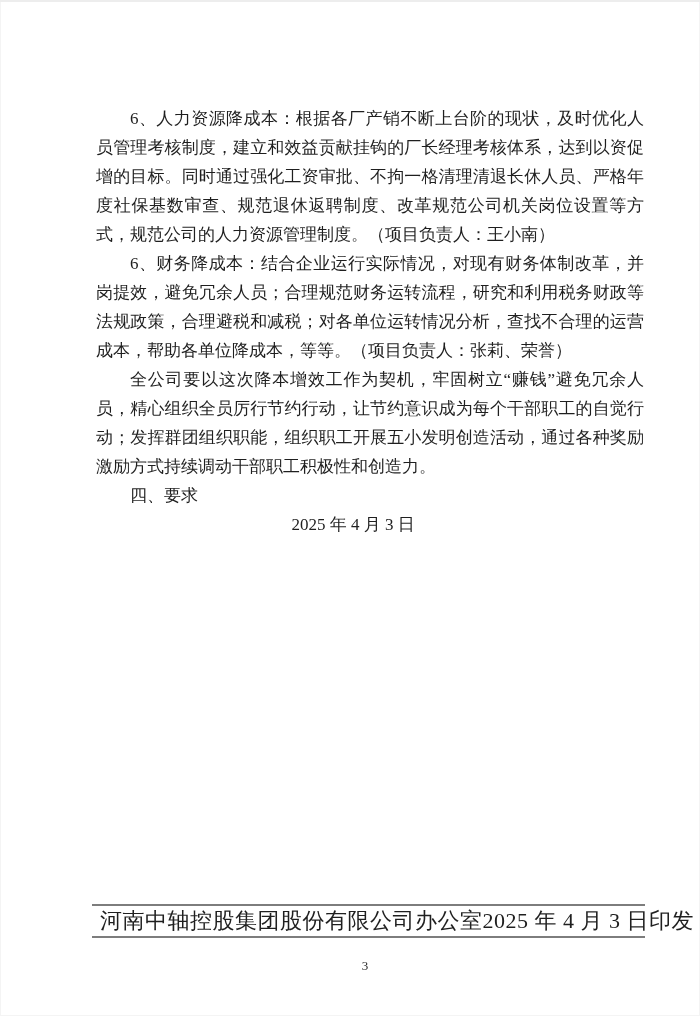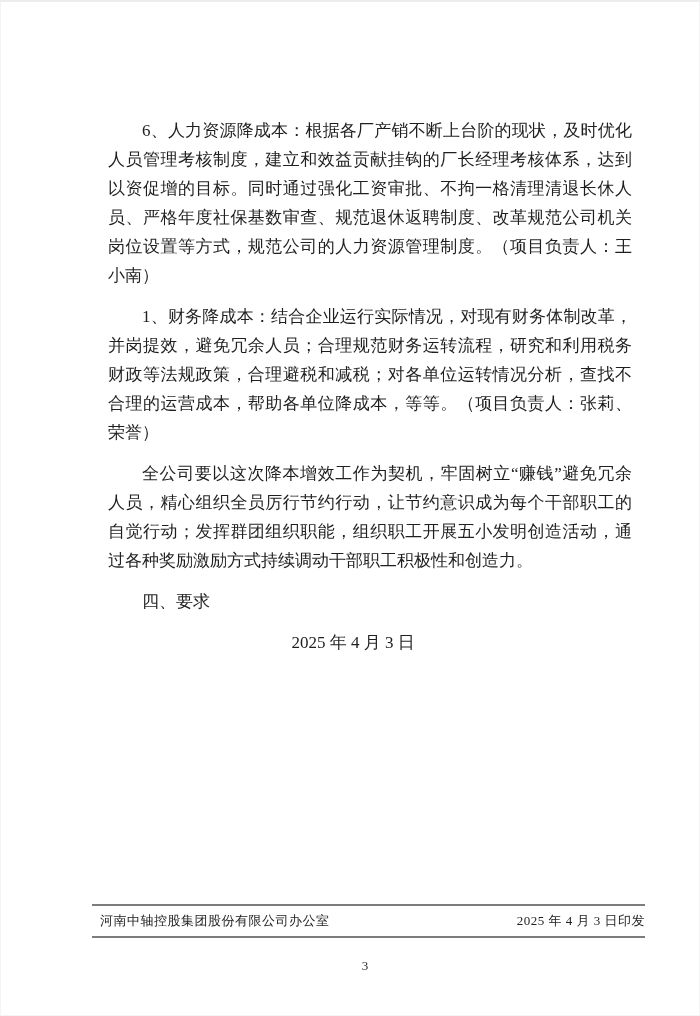--- a/index.html
+++ b/index.html
@@ -20,42 +20,42 @@
   .body-text {
     position: absolute;
     left: 96px;
     top: 104px;
     width: 548px;
     font-size: 17px;
     line-height: 29px;
     text-align: justify;
   }
   .body-text p {
-    margin: 12px;
+    margin: 0;
     text-indent: 2em;
   }
   .date-line {
     margin-top: 29px;
     text-align: center;
     padding-right: 68px;
     text-indent: 0;
   }
   .footer {
     position: absolute;
     left: 92px;
     top: 904px;
     width: 553px;
     height: 34px;
     box-sizing: border-box;
     border-top: 2px solid #7d7d7d;
     border-bottom: 2px solid #7d7d7d;
     display: flex;
     justify-content: space-between;
     align-items: center;
-    font-size: 13px;
+    font-size: 22px;
     padding: 0 0 0 8px;
     letter-spacing: 0.5px;
   }
   .footer .issuer {
     white-space: nowrap;
   }
   .footer .print-date {
     white-space: nowrap;
     text-align: right;
   }
@@ -70,21 +70,21 @@
     color: #2a2a2a;
   }
 </style>
 </head>
 <body>
 
 <div class="page">
 
   <div class="body-text">
     <p>6、人力资源降成本：根据各厂产销不断上台阶的现状，及时优化人员管理考核制度，建立和效益贡献挂钩的厂长经理考核体系，达到以资促增的目标。同时通过强化工资审批、不拘一格清理清退长休人员、严格年度社保基数审查、规范退休返聘制度、改革规范公司机关岗位设置等方式，规范公司的人力资源管理制度。（项目负责人：王小南）</p>
-    <p>1、财务降成本：结合企业运行实际情况，对现有财务体制改革，并岗提效，避免冗余人员；合理规范财务运转流程，研究和利用税务财政等法规政策，合理避税和减税；对各单位运转情况分析，查找不合理的运营成本，帮助各单位降成本，等等。（项目负责人：张莉、荣誉）</p>
+    <p>6、财务降成本：结合企业运行实际情况，对现有财务体制改革，并岗提效，避免冗余人员；合理规范财务运转流程，研究和利用税务财政等法规政策，合理避税和减税；对各单位运转情况分析，查找不合理的运营成本，帮助各单位降成本，等等。（项目负责人：张莉、荣誉）</p>
     <p>全公司要以这次降本增效工作为契机，牢固树立“赚钱”避免冗余人员，精心组织全员厉行节约行动，让节约意识成为每个干部职工的自觉行动；发挥群团组织职能，组织职工开展五小发明创造活动，通过各种奖励激励方式持续调动干部职工积极性和创造力。</p>
     <p>四、要求</p>
     <p class="date-line">2025 年 4 月 3 日</p>
   </div>
 
   <div class="footer">
     <span class="issuer">河南中轴控股集团股份有限公司办公室</span>
     <span class="print-date">2025 年 4 月 3 日印发</span>
   </div>
 

